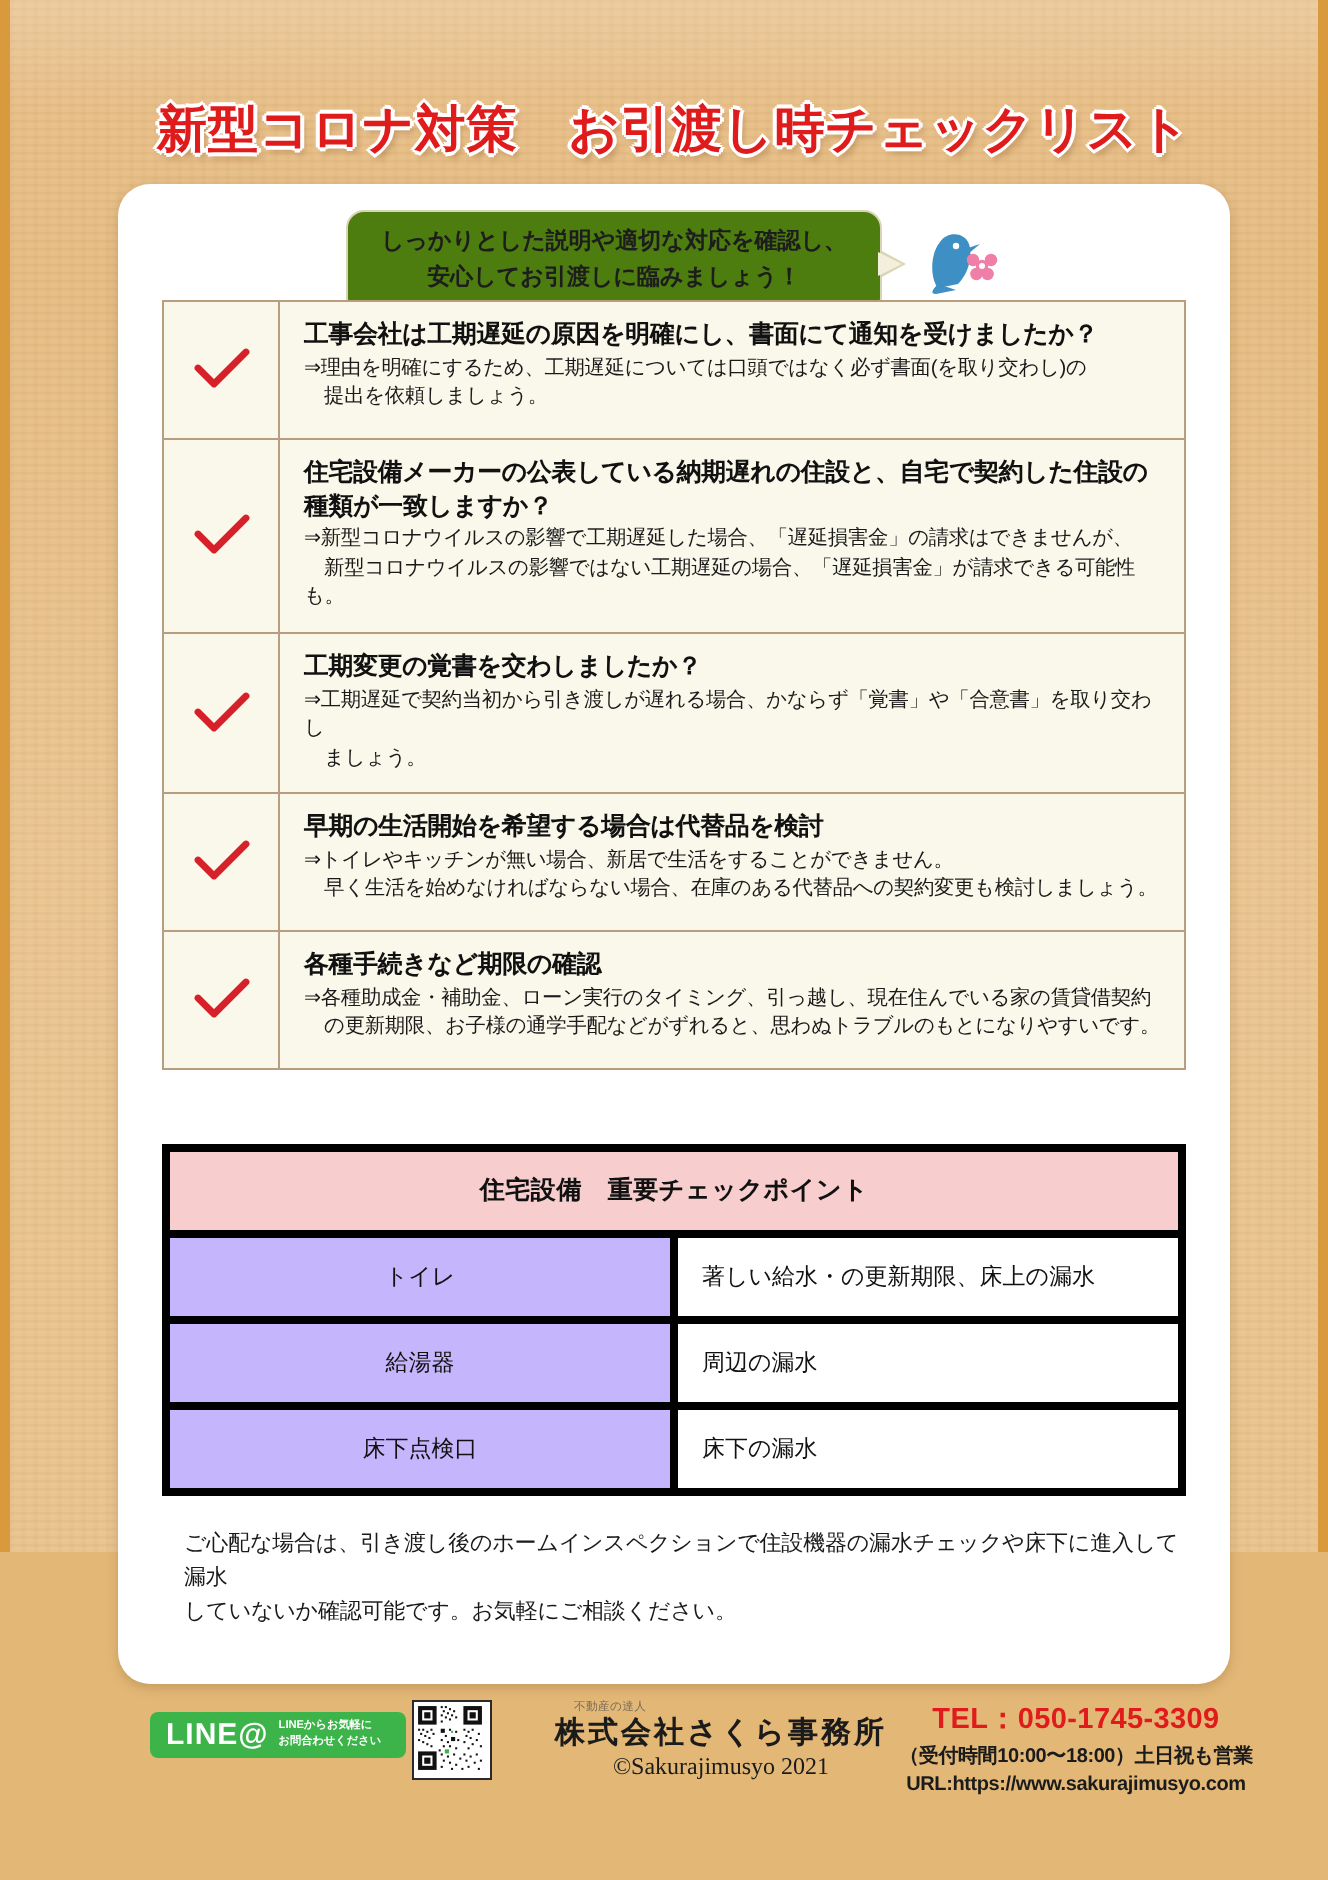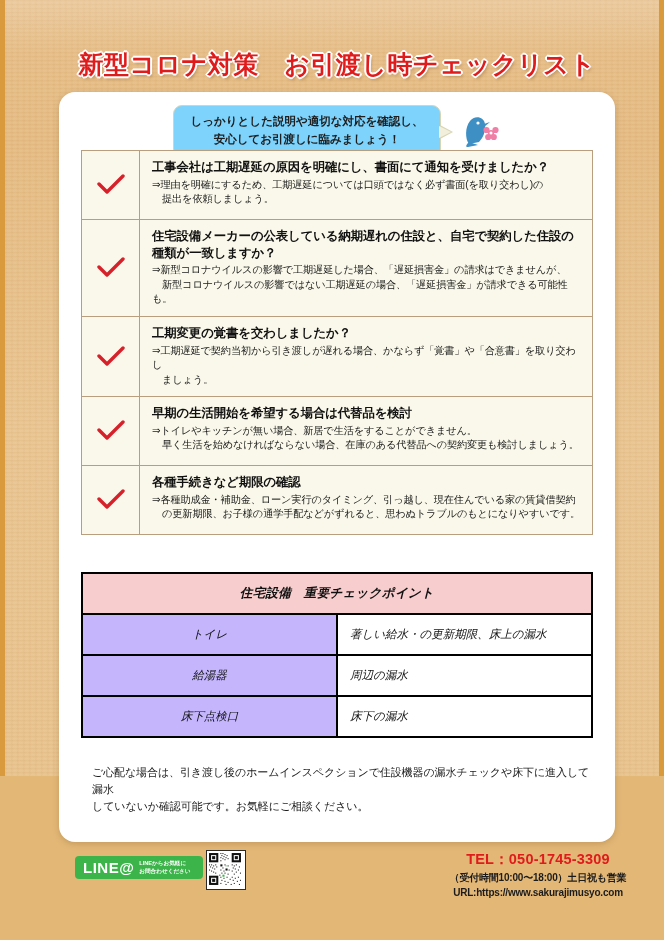--- a/index.html
+++ b/index.html
@@ -76,21 +76,21 @@
     position: absolute;
     left: 0;
     top: 13px;
     width: 556px;
     display: flex;
     align-items: center;
     justify-content: center;
   }
   .bubble {
     position: relative;
-    background: #7dd3fc;
+    background: #4d7c0f;
     border: 1px solid #d9d5b4;
     border-radius: 9px;
     padding: 7px 17px 8px 17px;
     font-size: 11.5px;
     line-height: 1.55;
     color: #1d1d1d;
     font-weight: bold;
     text-align: center;
     white-space: pre-line;
   }
@@ -175,22 +175,21 @@
   
   .tbl {
     position: absolute;
     left: 22px;
     top: 480px;
     width: 512px;
     border-collapse: collapse;
     table-layout: fixed;
   }
   .tbl th, .tbl td {
-    border: 2px solid #000000;
-    font-style: italic;
+    border: 4px solid #000000;
   }
   .tbl-title {
     background: #f7cdce;
     text-align: center;
     font-size: 12.5px;
     font-weight: bold;
     color: #111111;
     padding: 11px 0 11px 0;
     letter-spacing: 0.3px;
   }
@@ -540,20 +539,25 @@
             <rect x="30" y="31" width="1" height="1"></rect>
             <rect x="22" y="31" width="1" height="1"></rect>
         </g>
         <g fill="#3cb44a">
           <rect x="14" y="22" width="2" height="2"></rect>
             <rect x="17" y="13" width="1" height="1"></rect>
         </g>
       </svg>
     </div>
 
+    <div class="company">
+      <div class="company-tag">不動産の達人</div>
+      <div class="company-name">株式会社さくら事務所</div>
+      <div class="company-copy">©Sakurajimusyo 2021</div>
+    </div>
 
     <div class="contact">
       <div class="tel">TEL：050-1745-3309</div>
       <div class="hours">（受付時間10:00〜18:00）土日祝も営業</div>
       <div class="url">URL:https://www.sakurajimusyo.com</div>
     </div>
 
   </div>
 
 </div>

